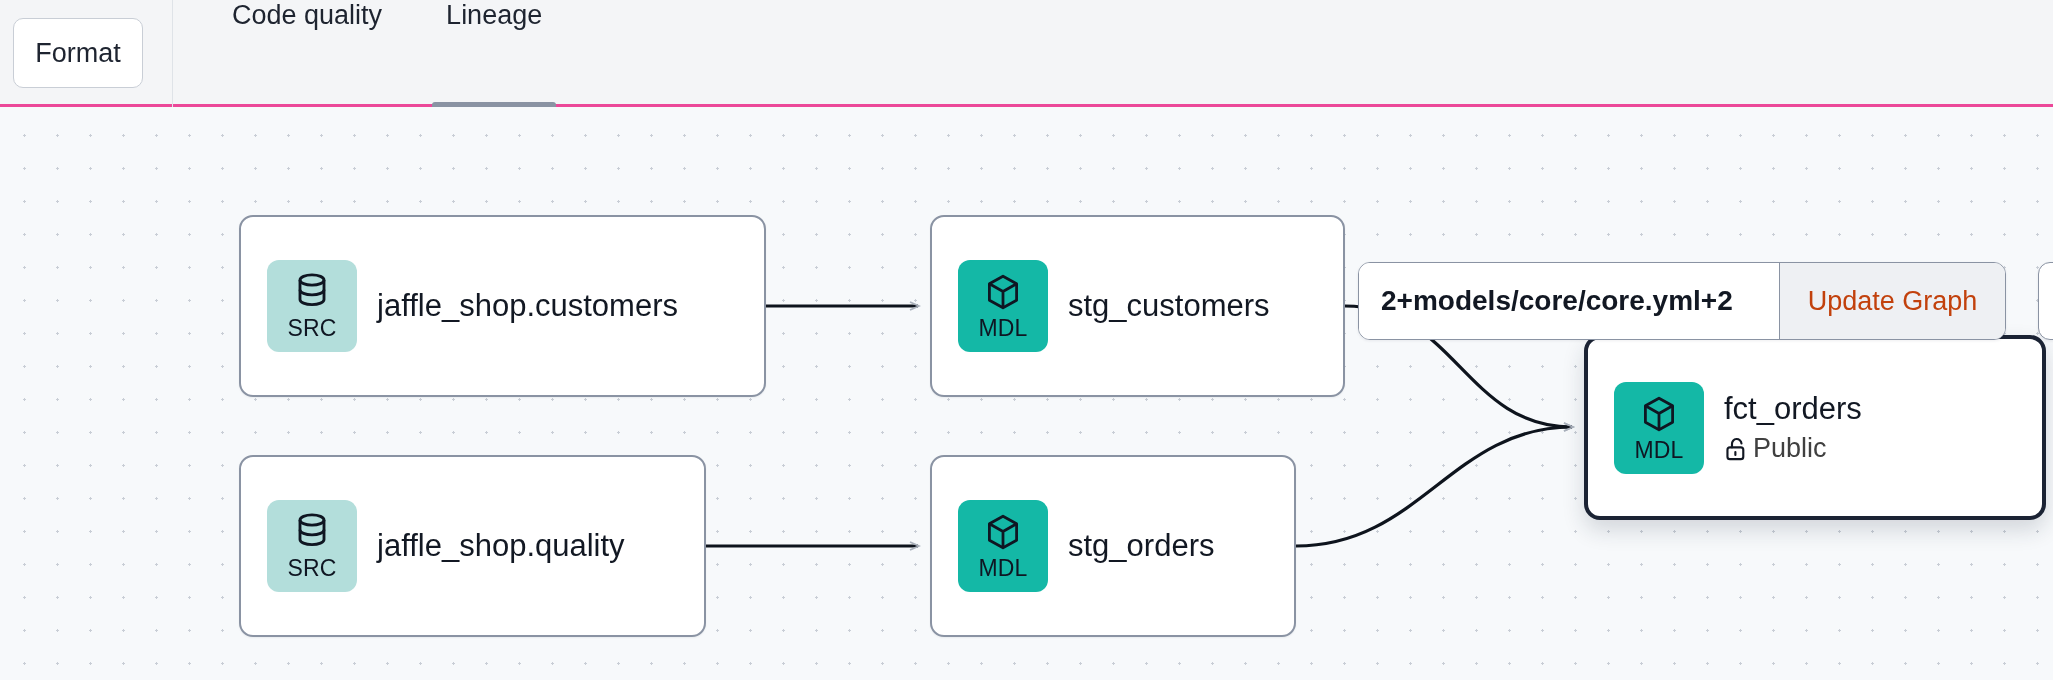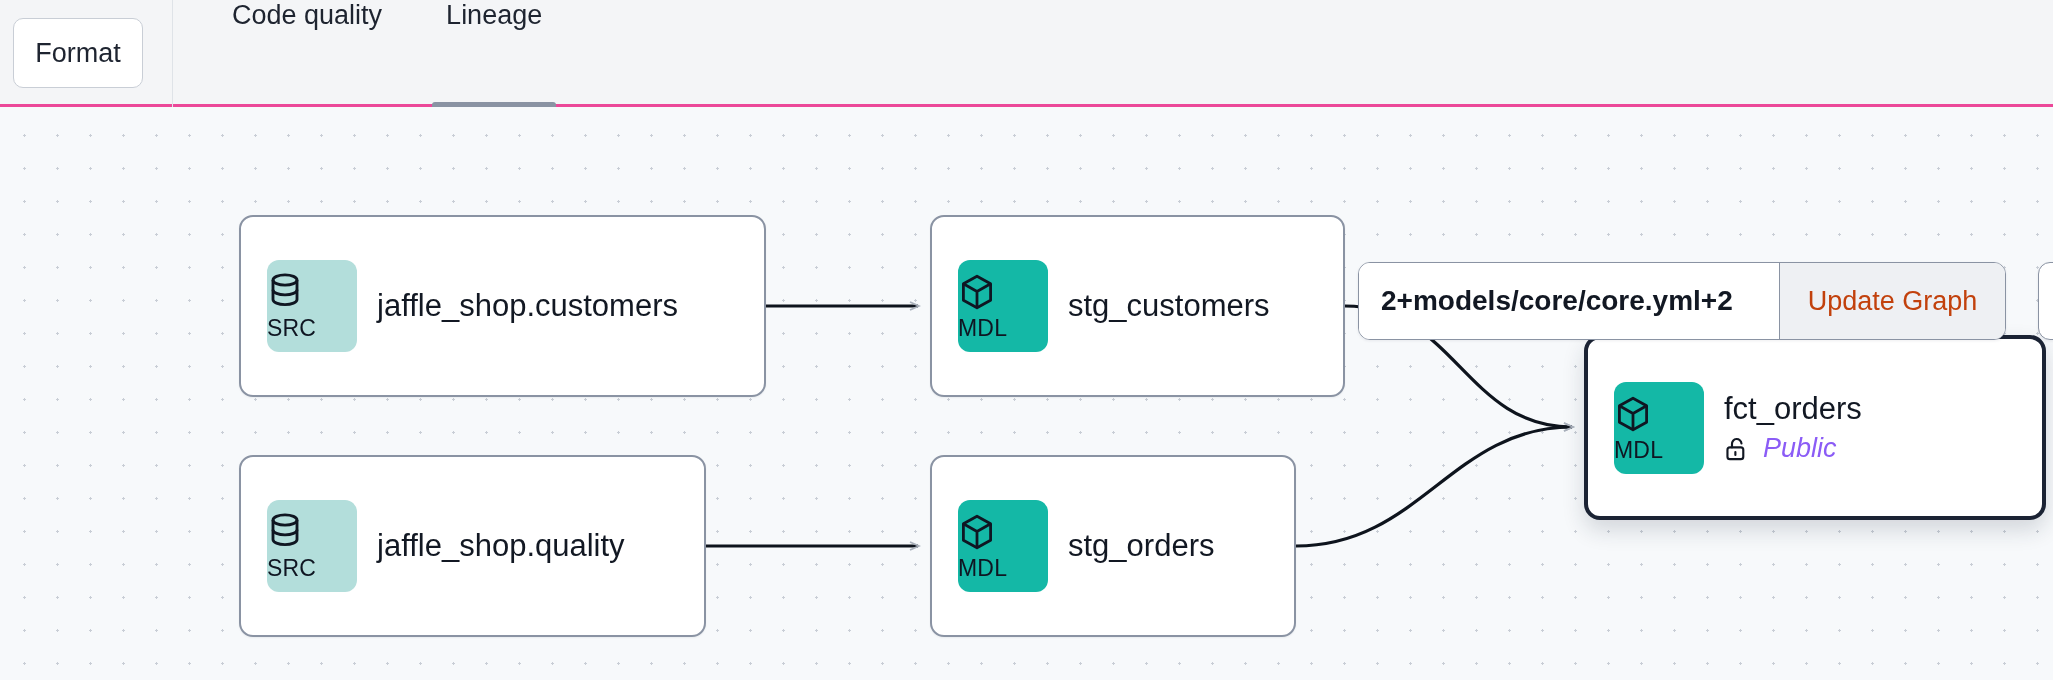--- a/index.html
+++ b/index.html
@@ -60,35 +60,35 @@
     border-radius:14px;box-sizing:border-box;
     display:flex;align-items:center;cursor:pointer;
     box-shadow:0 1px 2px rgba(25,35,55,.06);
   }
   .node.selected{
     border:4px solid #1b2334;border-radius:16px;
     box-shadow:0 10px 22px rgba(25,35,55,.16);
   }
   .badge{
     width:90px;height:92px;border-radius:12px;margin-left:26px;
-    display:flex;flex-direction:column;align-items:flex-start;justify-content:center;
+    display:flex;flex-direction:column;align-items:center;justify-content:center;
     flex:none;
   }
   .badge.src{background:#b3dedb;}
   .badge.mdl{background:#14b8a6;}
   .badge svg{display:block;}
   .badge-text{
     font-size:23px;line-height:1;margin-top:5px;color:#0f1622;
     letter-spacing:.2px;
   }
   .node-body{margin-left:20px;display:flex;flex-direction:column;justify-content:center;}
   .node-title{font-size:31px;color:#121823;line-height:1.18;white-space:nowrap;}
   .node-sub{
-    display:flex;align-items:center;gap:14px;margin-top:6px;
-    font-size:27px;color:#8b5cf6;white-space:nowrap;font-style:italic;
+    display:flex;align-items:center;gap:4px;margin-top:6px;
+    font-size:27px;color:#404040;white-space:nowrap;
   }
 
   
   #graph-control{
     position:absolute;left:1358px;top:155px;height:78px;
     display:flex;border:1px solid #8a93a3;border-radius:12px;
     background:#ffffff;overflow:hidden;box-sizing:border-box;
     box-shadow:0 1px 3px rgba(25,35,55,.07);
   }
   #selector-input{

